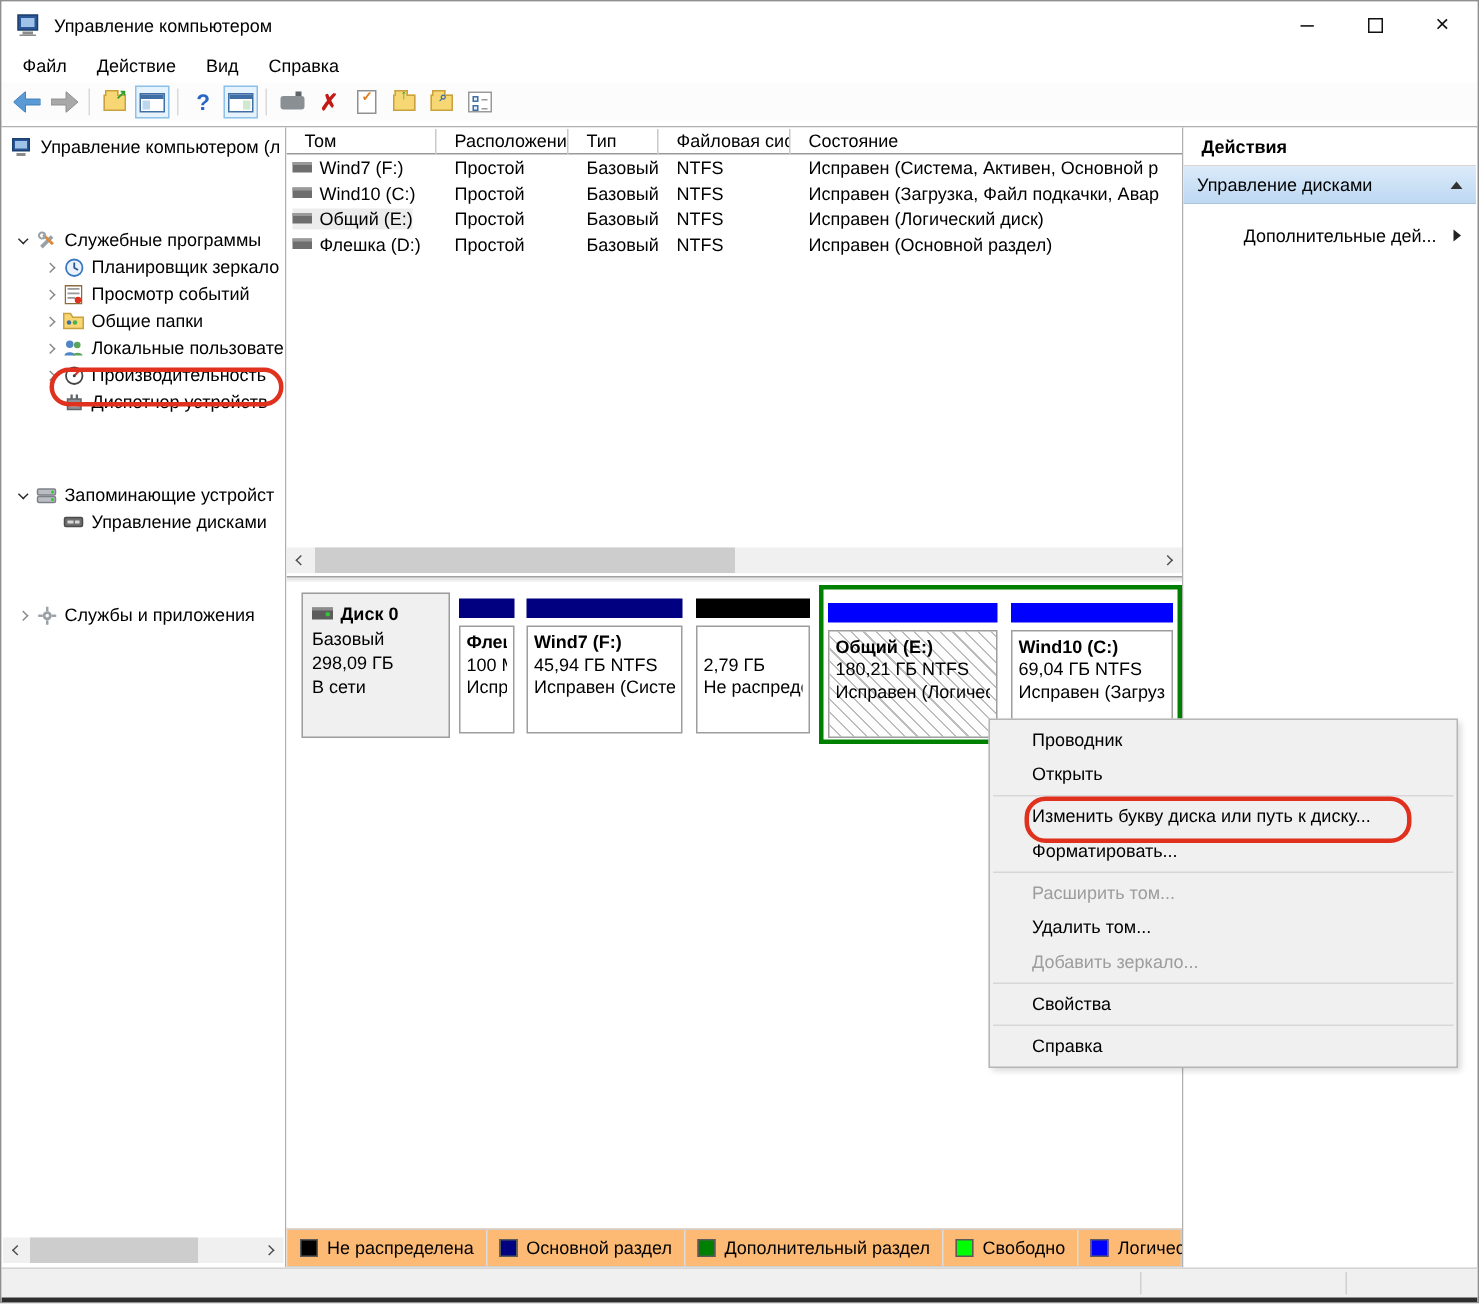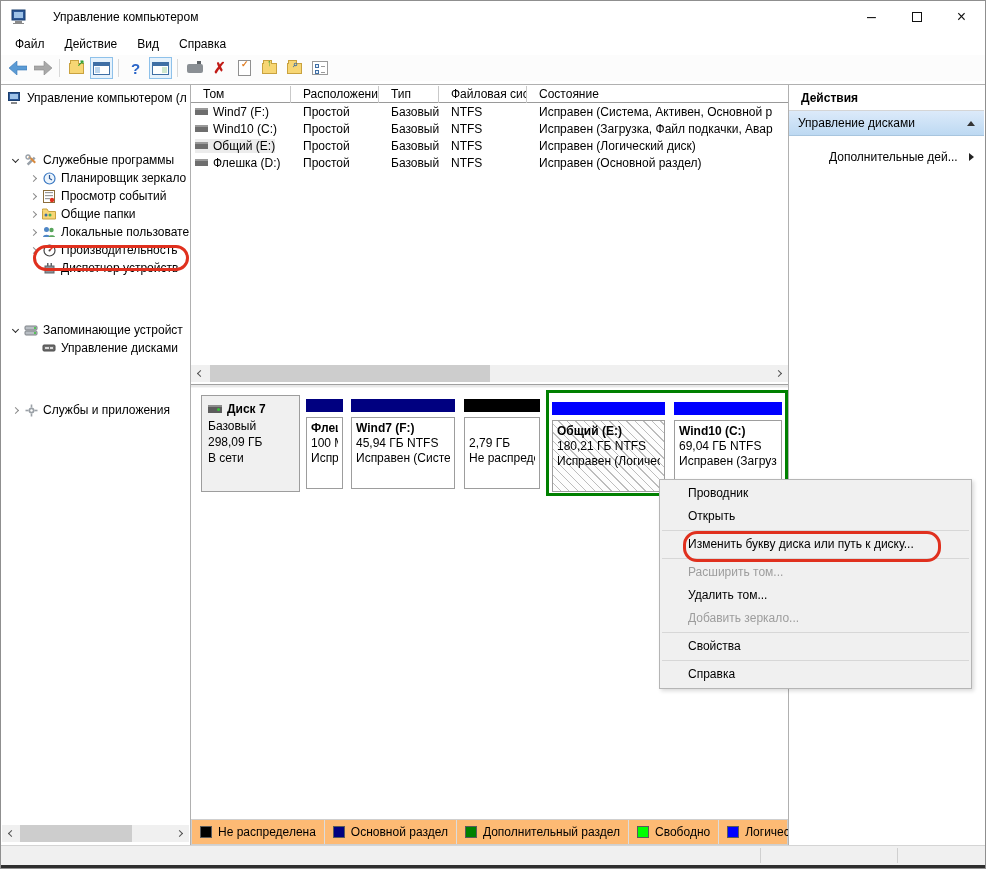--- a/index.html
+++ b/index.html
@@ -5,21 +5,21 @@
   * { margin:0; padding:0; box-sizing:border-box; }
   html,body { background:#ffffff; }
   .window {
     position:relative; width:986px; height:869px;
     border:1px solid #8f8f8f; background:#fff; overflow:hidden;
     font-family:"Liberation Sans", sans-serif; font-size:12px; color:#000;
   }
   
   .titlebar { position:absolute; top:0; left:0; right:0; height:32px; background:#fff; display:flex; align-items:center; }
   .app-icon { margin-left:10px; width:17px; height:16px; }
-  .title-text { margin-left:25px; font-size:12px; }
+  .title-text { margin-left:8px; font-size:12px; }
   .win-controls { position:absolute; right:1px; top:0; height:32px; display:flex; }
   .win-btn { width:45px; height:32px; display:flex; align-items:center; justify-content:center; font-size:16px; color:#111; }
   .max-box { width:10px; height:10px; border:1px solid #111; }
   
   .menubar { position:absolute; top:32px; left:0; right:0; height:22px; background:#fff; display:flex; align-items:center; padding-left:4px; }
   .menu-item { padding:3px 10px; }
   
   .toolbar { position:absolute; top:54px; left:0; right:0; height:26px; background:#fcfcfc; display:flex; align-items:center; padding-left:4px; }
   .tb { width:23px; height:22px; display:flex; align-items:center; justify-content:center; margin:0 1px; position:relative; }
   .tb.toggled { background:#e6f2fc; border:1px solid #8ec1ea; }
@@ -433,21 +433,21 @@
           <i></i>
         </div>
     </div>
     <div class="split"></div>
 
     <div class="graph">
 
       <div class="disk-card">
         <div class="disk-title">
             <span class="disk-ico"></span>
-            <span>Диск 7</span>
+            <span>Диск 0</span>
           </div>
         <div class="dline">Базовый</div>
         <div class="dline">298,09 ГБ</div>
         <div class="dline">В сети</div>
       </div>
 
       <div class="part" style="left:112px; width:43px;">
         <div class="pbar" style="background-color: rgb(0, 0, 128);"></div>
         <div class="pbody">
           <div class="pl pt">Флеш</div>
@@ -526,20 +526,21 @@
       <span class="act-item-label">Дополнительные дей...</span>
       <span class="tri-right"></span>
     </div>
   </div>
 
   <div class="ctx-menu">
     <div class="ctx-item">Проводник</div>
     <div class="ctx-item">Открыть</div>
     <div class="ctx-sep"></div>
     <div class="ctx-item">Изменить букву диска или путь к диску...</div>
+    <div class="ctx-item">Форматировать...</div>
     <div class="ctx-sep"></div>
     <div class="ctx-item disabled">Расширить том...</div>
     <div class="ctx-item">Удалить том...</div>
     <div class="ctx-item disabled">Добавить зеркало...</div>
     <div class="ctx-sep"></div>
     <div class="ctx-item">Свойства</div>
     <div class="ctx-sep"></div>
     <div class="ctx-item">Справка</div>
   </div>
 

